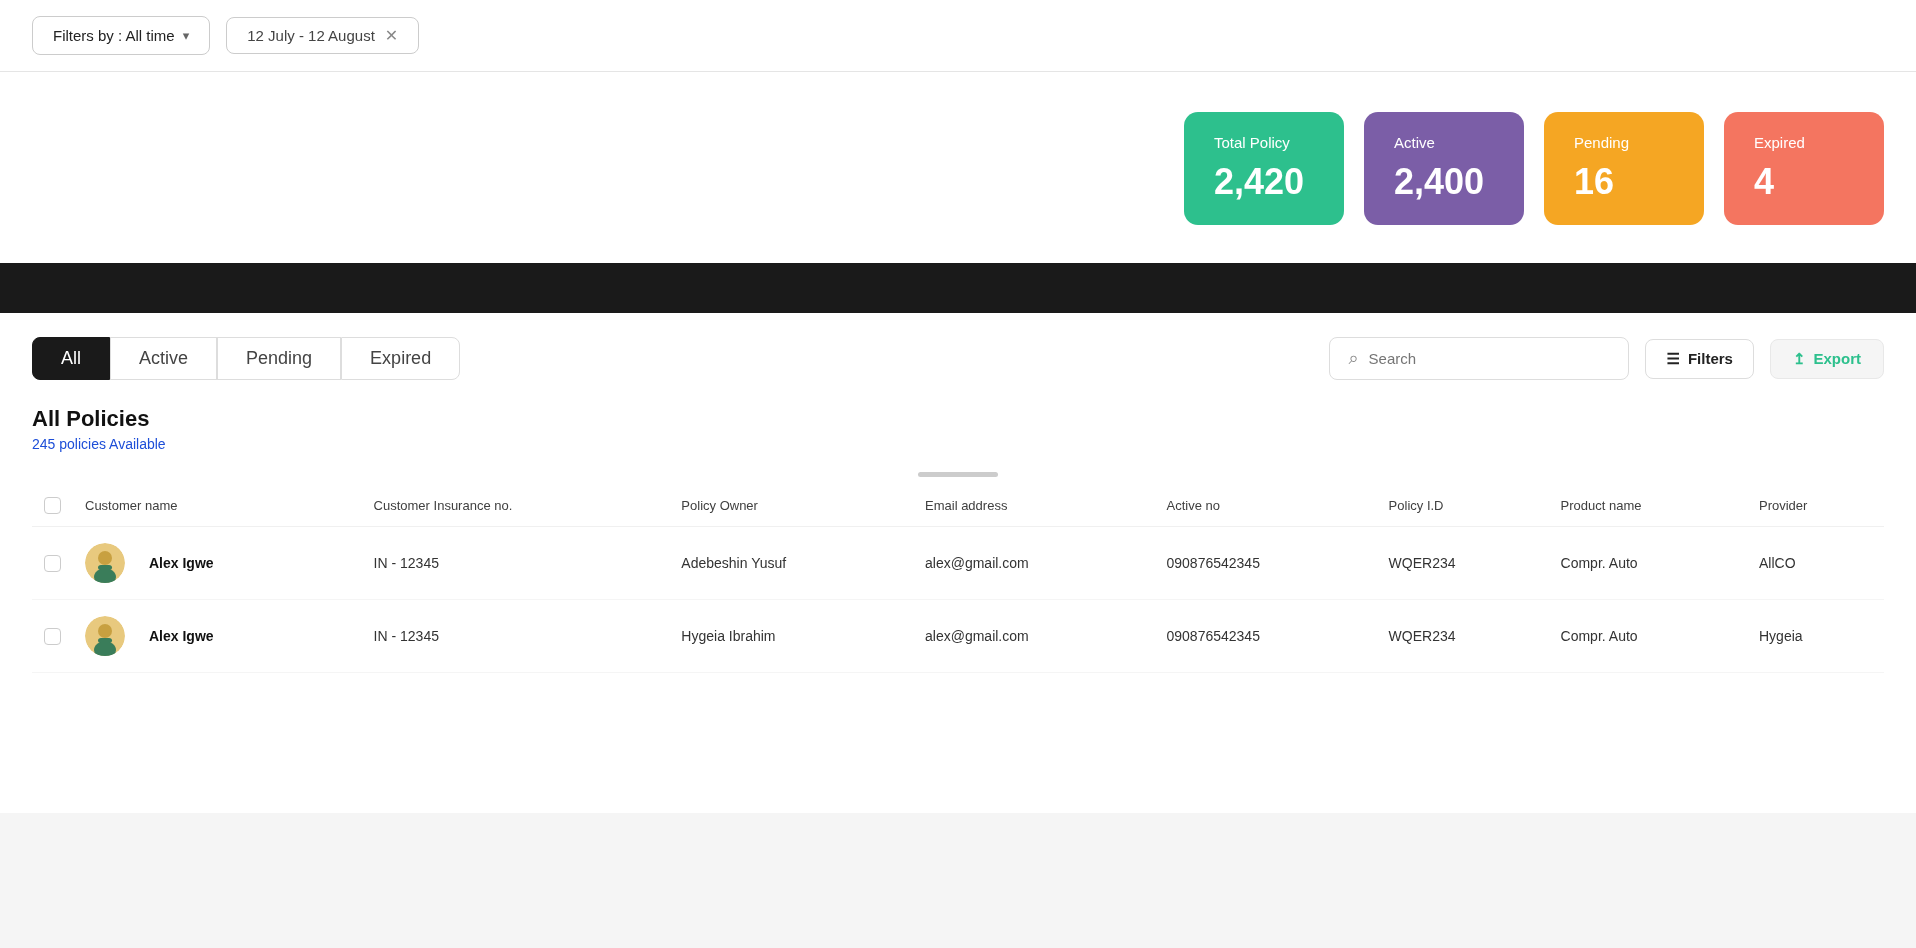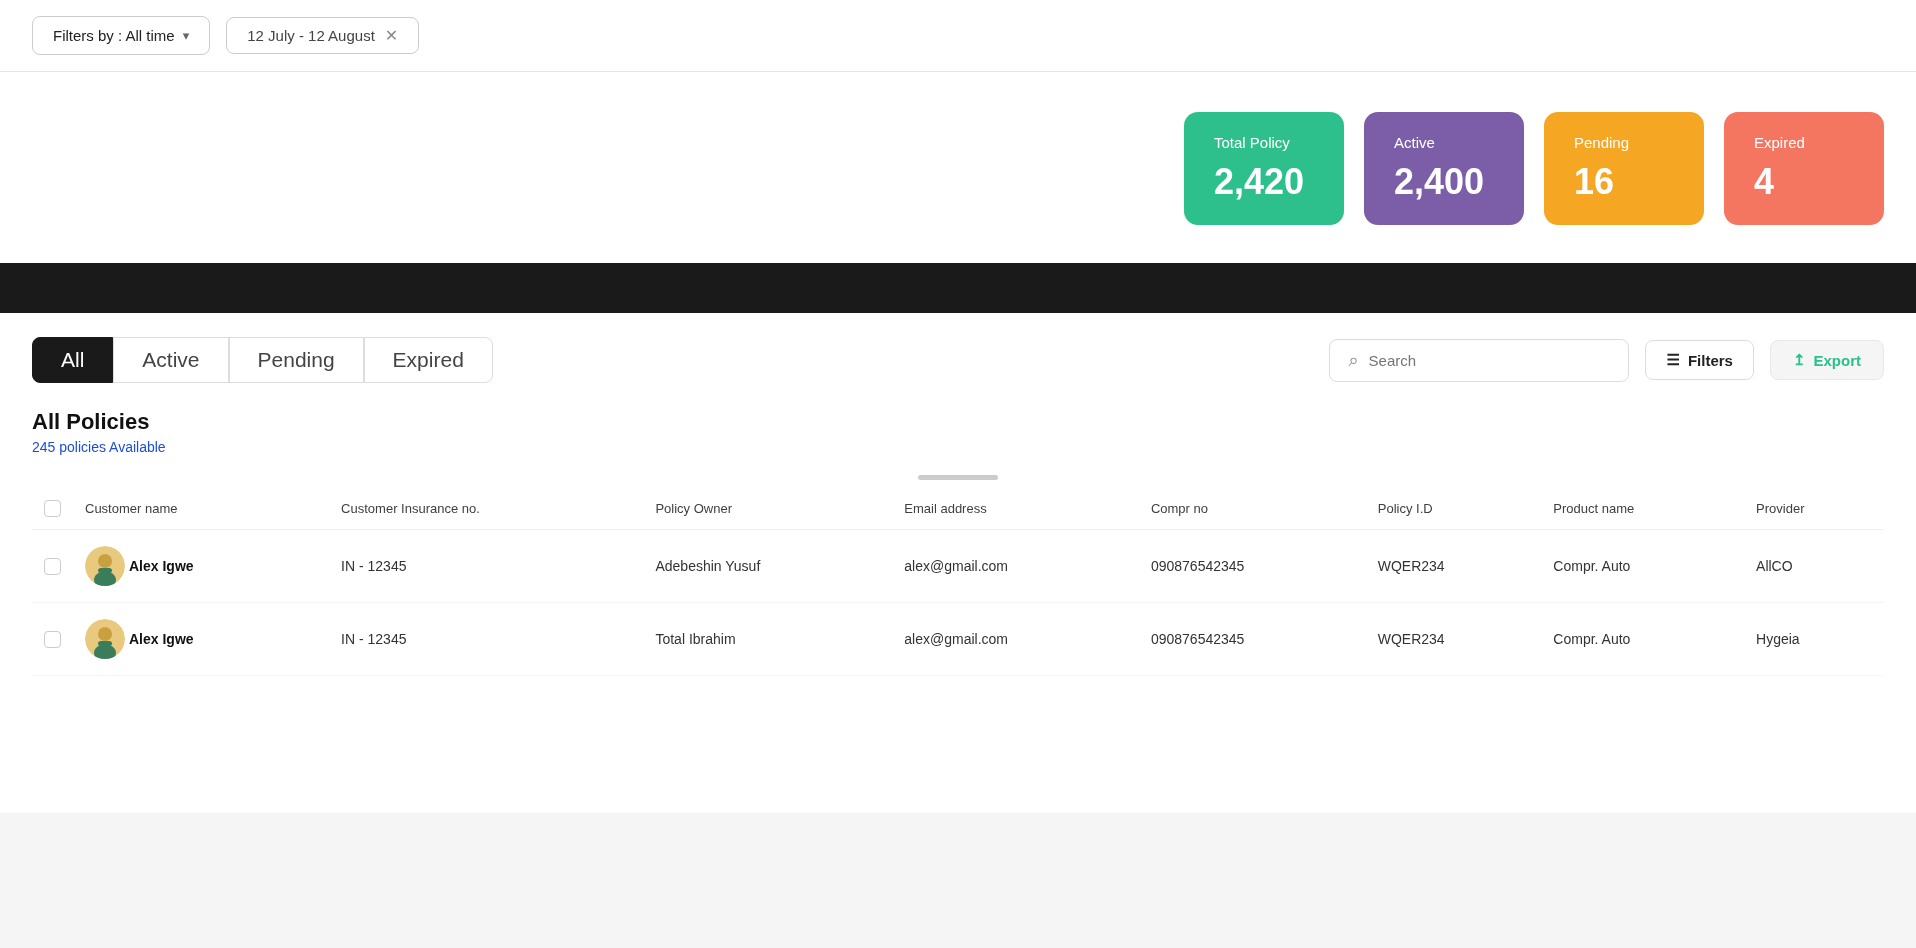--- a/index.html
+++ b/index.html
@@ -84,21 +84,21 @@
       padding: 24px 0 16px;
       gap: 0;
       justify-content: space-between;
     }
     .tabs { display: flex; gap: 0; }
     .tab-btn {
       padding: 10px 28px;
       border: 1.5px solid #ddd;
       background: #fff;
       cursor: pointer;
-      font-size: 21px;
+      font-size: 18px;
       font-weight: 500;
       color: #444;
     }
     .tab-btn:first-child { border-radius: 8px 0 0 8px; }
     .tab-btn:last-child { border-radius: 0 8px 8px 0; }
     .tab-btn.active {
       background: #1a1a1a;
       color: #fff;
       border-color: #1a1a1a;
     }
@@ -203,21 +203,21 @@
       vertical-align: middle;
     }
     .checkbox {
       width: 17px;
       height: 17px;
       border: 1.5px solid #ccc;
       border-radius: 4px;
       background: #fff;
       cursor: pointer;
     }
-    .avatar-cell { display: flex; align-items: center; gap: 4px; font-weight: 600; color: #111; }
+    .avatar-cell { display: flex; align-items: center; gap: 24px; font-weight: 600; color: #111; }
     .avatar-person {
       width: 40px;
       height: 40px;
       border-radius: 50%;
       overflow: hidden;
       position: relative;
     }
     .th-checkbox { width: 40px; }
   </style>
 </head>
@@ -292,21 +292,21 @@
   <table class="policy-table">
     <thead>
       <tr>
         <th class="th-checkbox">
           <div class="checkbox"></div>
         </th>
         <th>Customer name</th>
         <th>Customer Insurance no.</th>
         <th>Policy Owner</th>
         <th>Email address</th>
-        <th>Compr no</th>
+        <th>Active no</th>
         <th>Policy I.D</th>
         <th>Product name</th>
         <th>Provider</th>
       </tr>
     </thead>
     <tbody id="table-body">
     <tr>
       <td>
         <div class="checkbox"></div>
       </td>
@@ -338,21 +338,21 @@
           <div class="avatar-person"><svg width="40" height="40" viewBox="0 0 40 40" xmlns="http://www.w3.org/2000/svg">
       <circle cx="20" cy="20" r="20" fill="#e8c97e"></circle>
       <circle cx="20" cy="15" r="7" fill="#c8a040"></circle>
       <ellipse cx="20" cy="34" rx="11" ry="9" fill="#3a7d5a"></ellipse>
       <rect x="13" y="22" width="14" height="5" rx="3" fill="#3a7d5a"></rect>
     </svg></div>
           <span>Alex Igwe</span>
         </div>
       </td>
       <td>IN - 12345</td>
-      <td>Total Ibrahim</td>
+      <td>Hygeia Ibrahim</td>
       <td>alex@gmail.com</td>
       <td>090876542345</td>
       <td>WQER234</td>
       <td>Compr. Auto</td>
       <td>Hygeia</td>
     </tr>
       </tbody>
   </table>
 </div>
 

